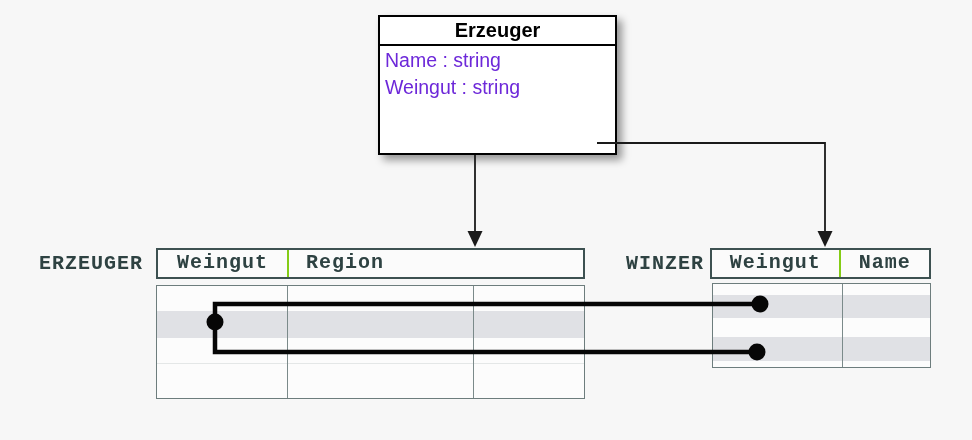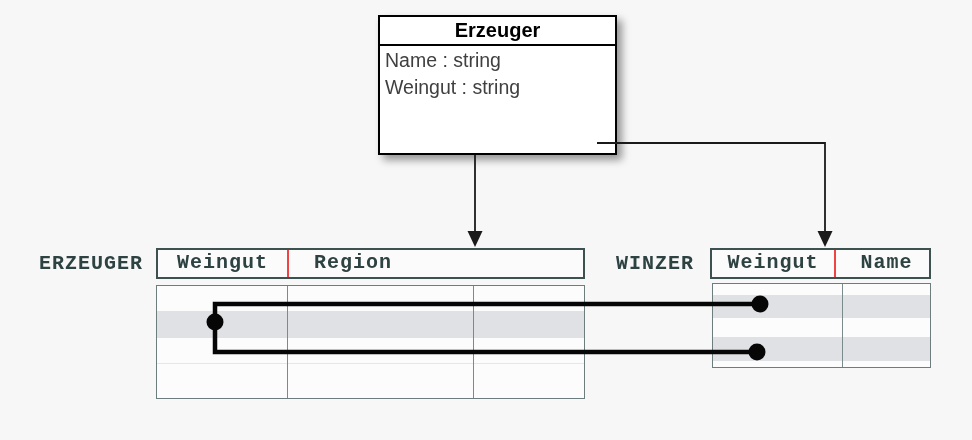--- a/index.html
+++ b/index.html
@@ -12,48 +12,48 @@
     background:#ffffff;border:2.5px solid #000;box-sizing:border-box;
     box-shadow:5px 5px 8px rgba(0,0,0,0.40);
     z-index:2;
   }
   .classbox-title{
     height:27px;line-height:27px;text-align:center;
     font-weight:bold;font-size:20px;color:#000;
     border-bottom:2px solid #000;
   }
   .classbox-attrs{padding:1px 0 0 5px;}
-  .classbox-attr{height:27px;line-height:27px;font-size:19.5px;color:#404040;white-space:nowrap;}
+  .classbox-attr{height:27px;line-height:27px;font-size:19.5px;color:#6d28d9;white-space:nowrap;}
 
   
   .tbl-label{
     position:absolute;top:249px;height:30px;line-height:30px;
     font-family:"Liberation Mono","DejaVu Sans Mono",monospace;
     font-weight:bold;font-size:20px;letter-spacing:1px;color:#2e4242;
     z-index:1;
   }
   .lbl-erzeuger{left:28px;width:115px;text-align:right;}
-  .lbl-winzer{left:616px;width:88px;text-align:left;}
+  .lbl-winzer{left:616px;width:88px;text-align:right;}
 
   
   .tbl-header{
     position:absolute;top:248px;height:31px;display:flex;
     background:#fbfbfb;border:2px solid #3d5151;box-sizing:border-box;
     z-index:1;
   }
   .hd-erzeuger{left:156px;width:429px;}
   .hd-winzer{left:710px;width:221px;}
   .hcell{
     font-family:"Liberation Mono","DejaVu Sans Mono",monospace;
     font-weight:bold;font-size:20px;letter-spacing:1px;color:#2e4242;
     text-align:center;line-height:26px;height:100%;
-    border-right:2px solid #ef4444;box-sizing:border-box;
+    border-right:2px solid #84cc16;box-sizing:border-box;
     overflow:hidden;white-space:nowrap;
   }
-  .hcell:last-child{border-right:none;margin-left:8px;}
+  .hcell:last-child{border-right:none;}
 
   
   .tbl-body{
     position:absolute;background:#fcfcfc;border:1.5px solid #6d7d7d;
     box-sizing:border-box;z-index:1;
   }
   .bd-erzeuger{left:156px;top:285px;width:429px;height:114px;}
   .bd-winzer{left:712px;top:283px;width:219px;height:85px;}
   .col-divider{position:absolute;top:0;bottom:0;width:1px;background:#7b8a8a;}
   .row-band{position:absolute;left:0;right:0;background:#e0e1e5;}

